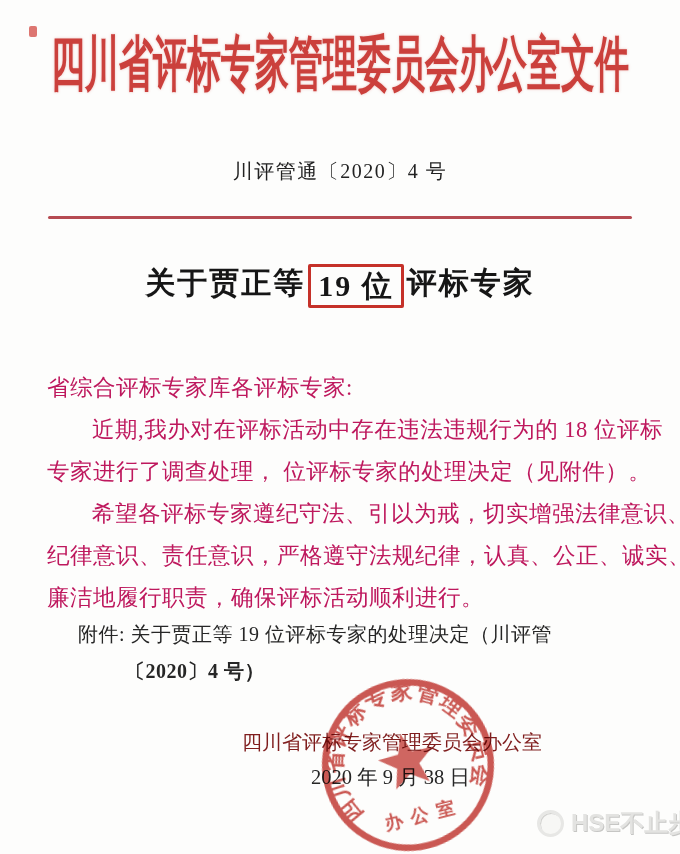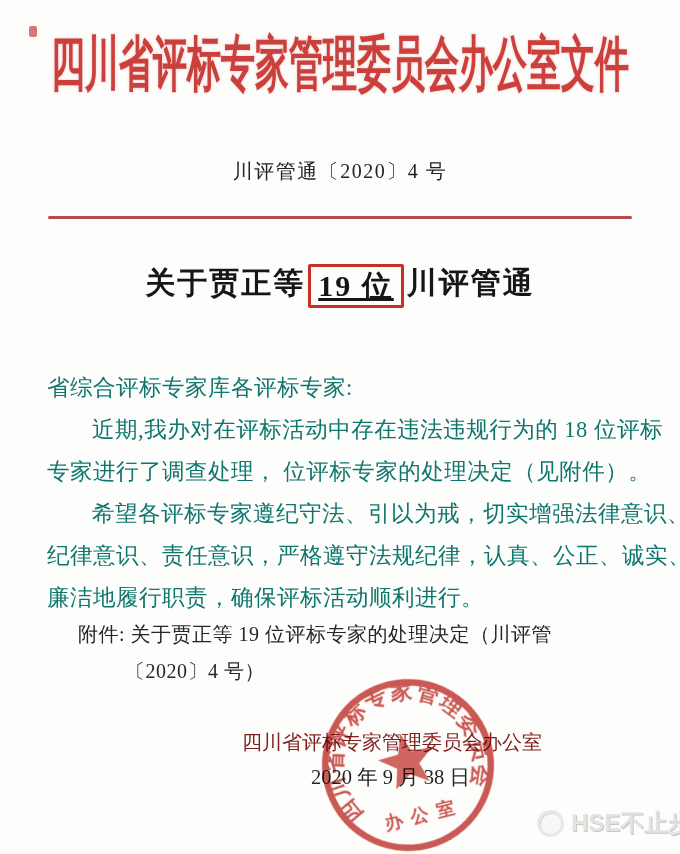--- a/index.html
+++ b/index.html
@@ -30,34 +30,34 @@
     background:#b64b52; border-radius:2px;
   }
   .doc-title {
     position:absolute; left:0; top:259px; width:100%;
     text-align:center; font-size:30px; font-weight:bold;
     color:#161616; letter-spacing:2px;
   }
   .doc-title .trow { height:47px; line-height:47px; }
   .hl-box {
     display:inline-block; line-height:38px; padding:0 7px; margin:0 3px;
-    border:3px solid #c53129; border-radius:2px; vertical-align:middle;text-decoration:underline;
+    border:3px solid #c53129; border-radius:2px; vertical-align:middle;
   }
   .body-block {
     position:absolute; left:47px; top:367px; width:588px;
-    font-size:22.5px; color:#0f766e; letter-spacing:.5px;
+    font-size:22.5px; color:#be185d; letter-spacing:.5px;
   }
   .body-block .line { height:42px; line-height:42px; white-space:nowrap; }
   .body-block .indent { padding-left:45px; }
   .attachment {
     position:absolute; left:78px; top:616px;
     font-size:20px; color:#262626; letter-spacing:.5px;
   }
   .attachment .line { height:37px; line-height:37px; white-space:nowrap; }
-  .attachment .cont { padding-left:47px; }
+  .attachment .cont { padding-left:47px;font-weight:bold; }
   .signature {
     position:absolute; left:242px; top:727px; width:320px;
     font-size:20px; line-height:30px; color:#7f1d1d; white-space:nowrap;
   }
   .date-line {
     position:absolute; left:311px; top:762px;
     font-size:20.5px; line-height:30px; color:#262626; white-space:nowrap;
   }
   .seal {
     position:absolute; left:316px; top:673px; width:184px; height:184px;
@@ -86,21 +86,21 @@
 
   <div class="corner-speck"></div>
 
   <div class="header-title">四川省评标专家管理委员会办公室文件</div>
 
   <div class="doc-number">川评管通〔2020〕4 号</div>
 
   <div class="red-rule"></div>
 
   <div class="doc-title">
-    <div class="trow"><span>关于贾正等</span><span class="hl-box">19 位</span><span>川评管通</span></div>
+    <div class="trow"><span>关于贾正等</span><span class="hl-box">19 位</span><span>评标专家</span></div>
   </div>
 
   <div class="body-block">
     <div class="line">省综合评标专家库各评标专家:</div>
     <div class="line indent">近期,我办对在评标活动中存在违法违规行为的 18 位评标</div>
     <div class="line">专家进行了调查处理， 位评标专家的处理决定（见附件）。</div>
     <div class="line indent">希望各评标专家遵纪守法、引以为戒，切实增强法律意识、</div>
     <div class="line">纪律意识、责任意识，严格遵守法规纪律，认真、公正、诚实、</div>
     <div class="line">廉洁地履行职责，确保评标活动顺利进行。</div>
   </div>

